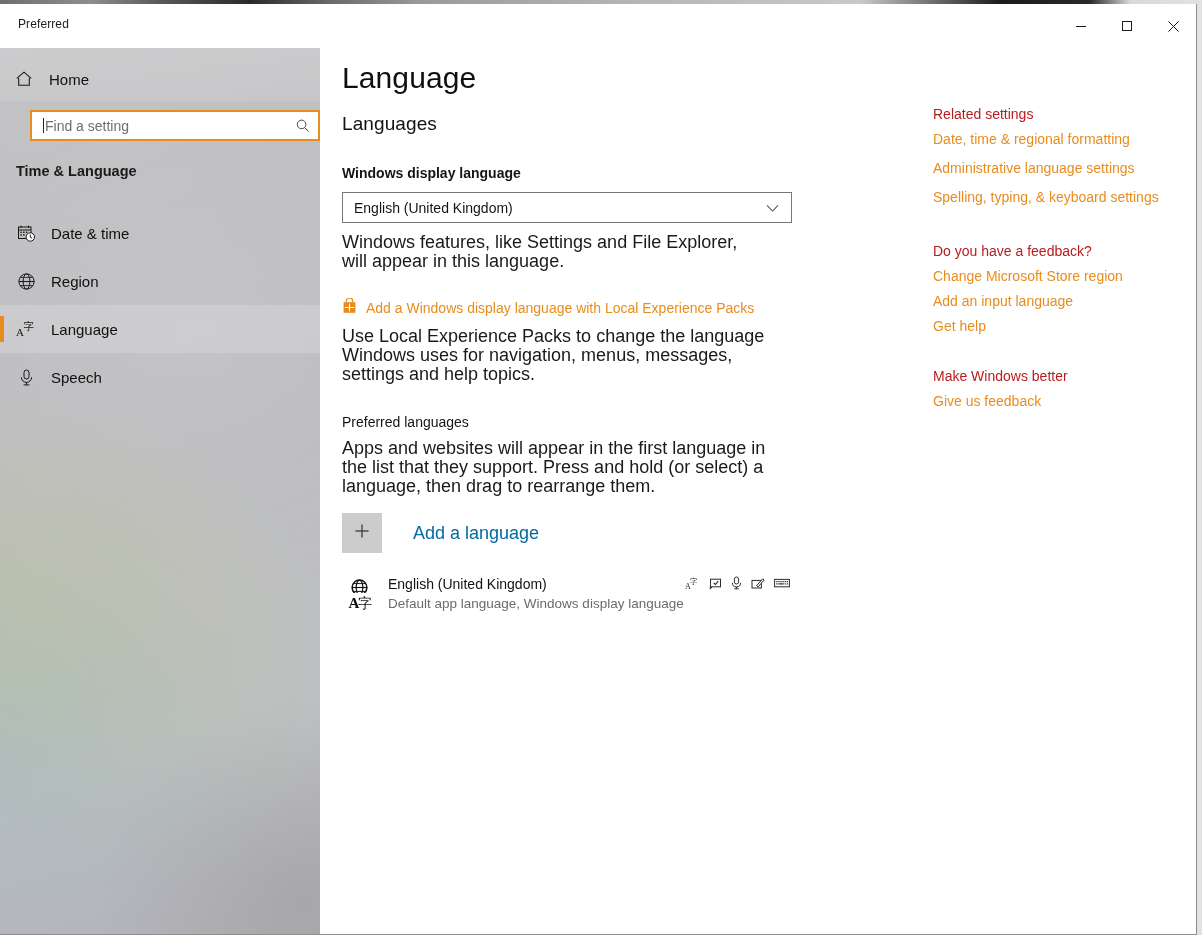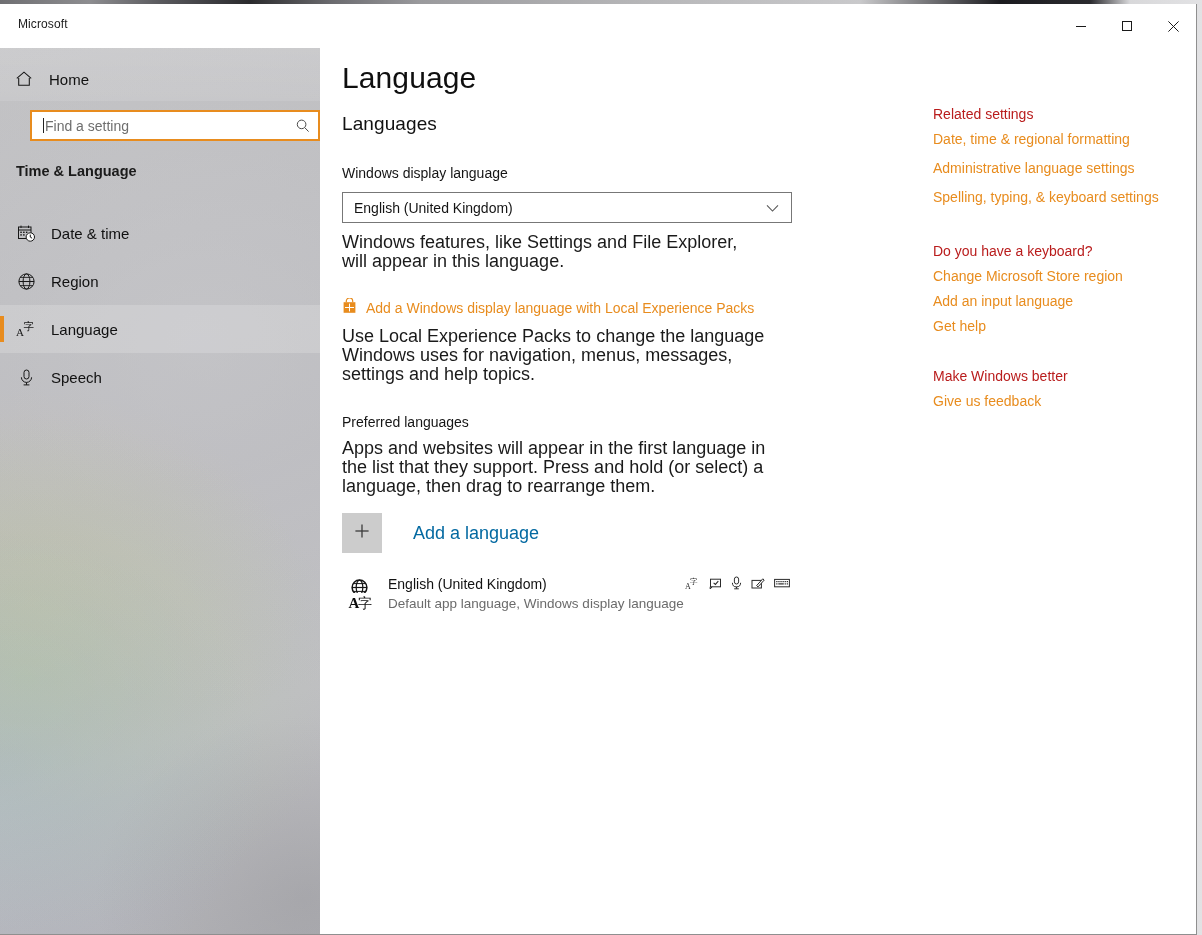--- a/index.html
+++ b/index.html
@@ -257,21 +257,21 @@
   .lbl-sm {
     font-size: 14px;
     color: #151515;
   }
   .body-txt {
     font-size: 18px;
     color: #1a1a1a;
     line-height: 19px;
   }
 
-  #display-lang-label { margin-top: 30px; }
+  #display-lang-label { margin-top: 30px; font-weight: bold; }
 
   #lang-select {
     margin-top: 11px;
     width: 450px;
     height: 31px;
     border: 1px solid #777;
     box-sizing: border-box;
     background: #fff;
     display: flex;
     align-items: center;
@@ -504,21 +504,21 @@
       </div>
       <div class="win-btn close">
         <svg width="13" height="13" viewBox="0 0 13 13">
           <line x1="1.4" y1="1.4" x2="11.6" y2="11.6" stroke="#1a1a1a" stroke-width="1"></line>
           <line x1="11.6" y1="1.4" x2="1.4" y2="11.6" stroke="#1a1a1a" stroke-width="1"></line>
         </svg>
       </div>
     </div>
   </div>
 
-  <div id="titlebar-label" style="z-index:40;">Microsoft</div>
+  <div id="titlebar-label" style="z-index:40;">Preferred</div>
 
   <div id="content">
 
     <div id="page-title">Language</div>
 
     <div id="left-col">
 
       <h2 class="sec">Languages</h2>
 
       <div id="display-lang-label" class="lbl-sm">Windows display language</div>
@@ -639,21 +639,21 @@
 
     <div id="right-col">
 
       <div class="rc-head">Related settings</div>
       <a class="rc-link tight">Date, time &amp; regional formatting</a>
       <a class="rc-link">Administrative language settings</a>
       <a class="rc-link">Spelling, typing, &amp; keyboard settings</a>
 
       <div class="rc-gap"></div>
 
-      <div class="rc-head">Do you have a keyboard?</div>
+      <div class="rc-head">Do you have a feedback?</div>
       <a class="rc-link tight">Change Microsoft Store region</a>
       <a class="rc-link tight">Add an input language</a>
       <a class="rc-link tight">Get help</a>
 
       <div class="rc-gap small"></div>
 
       <div class="rc-head">Make Windows better</div>
       <a class="rc-link tight">Give us feedback</a>
 
     </div>

